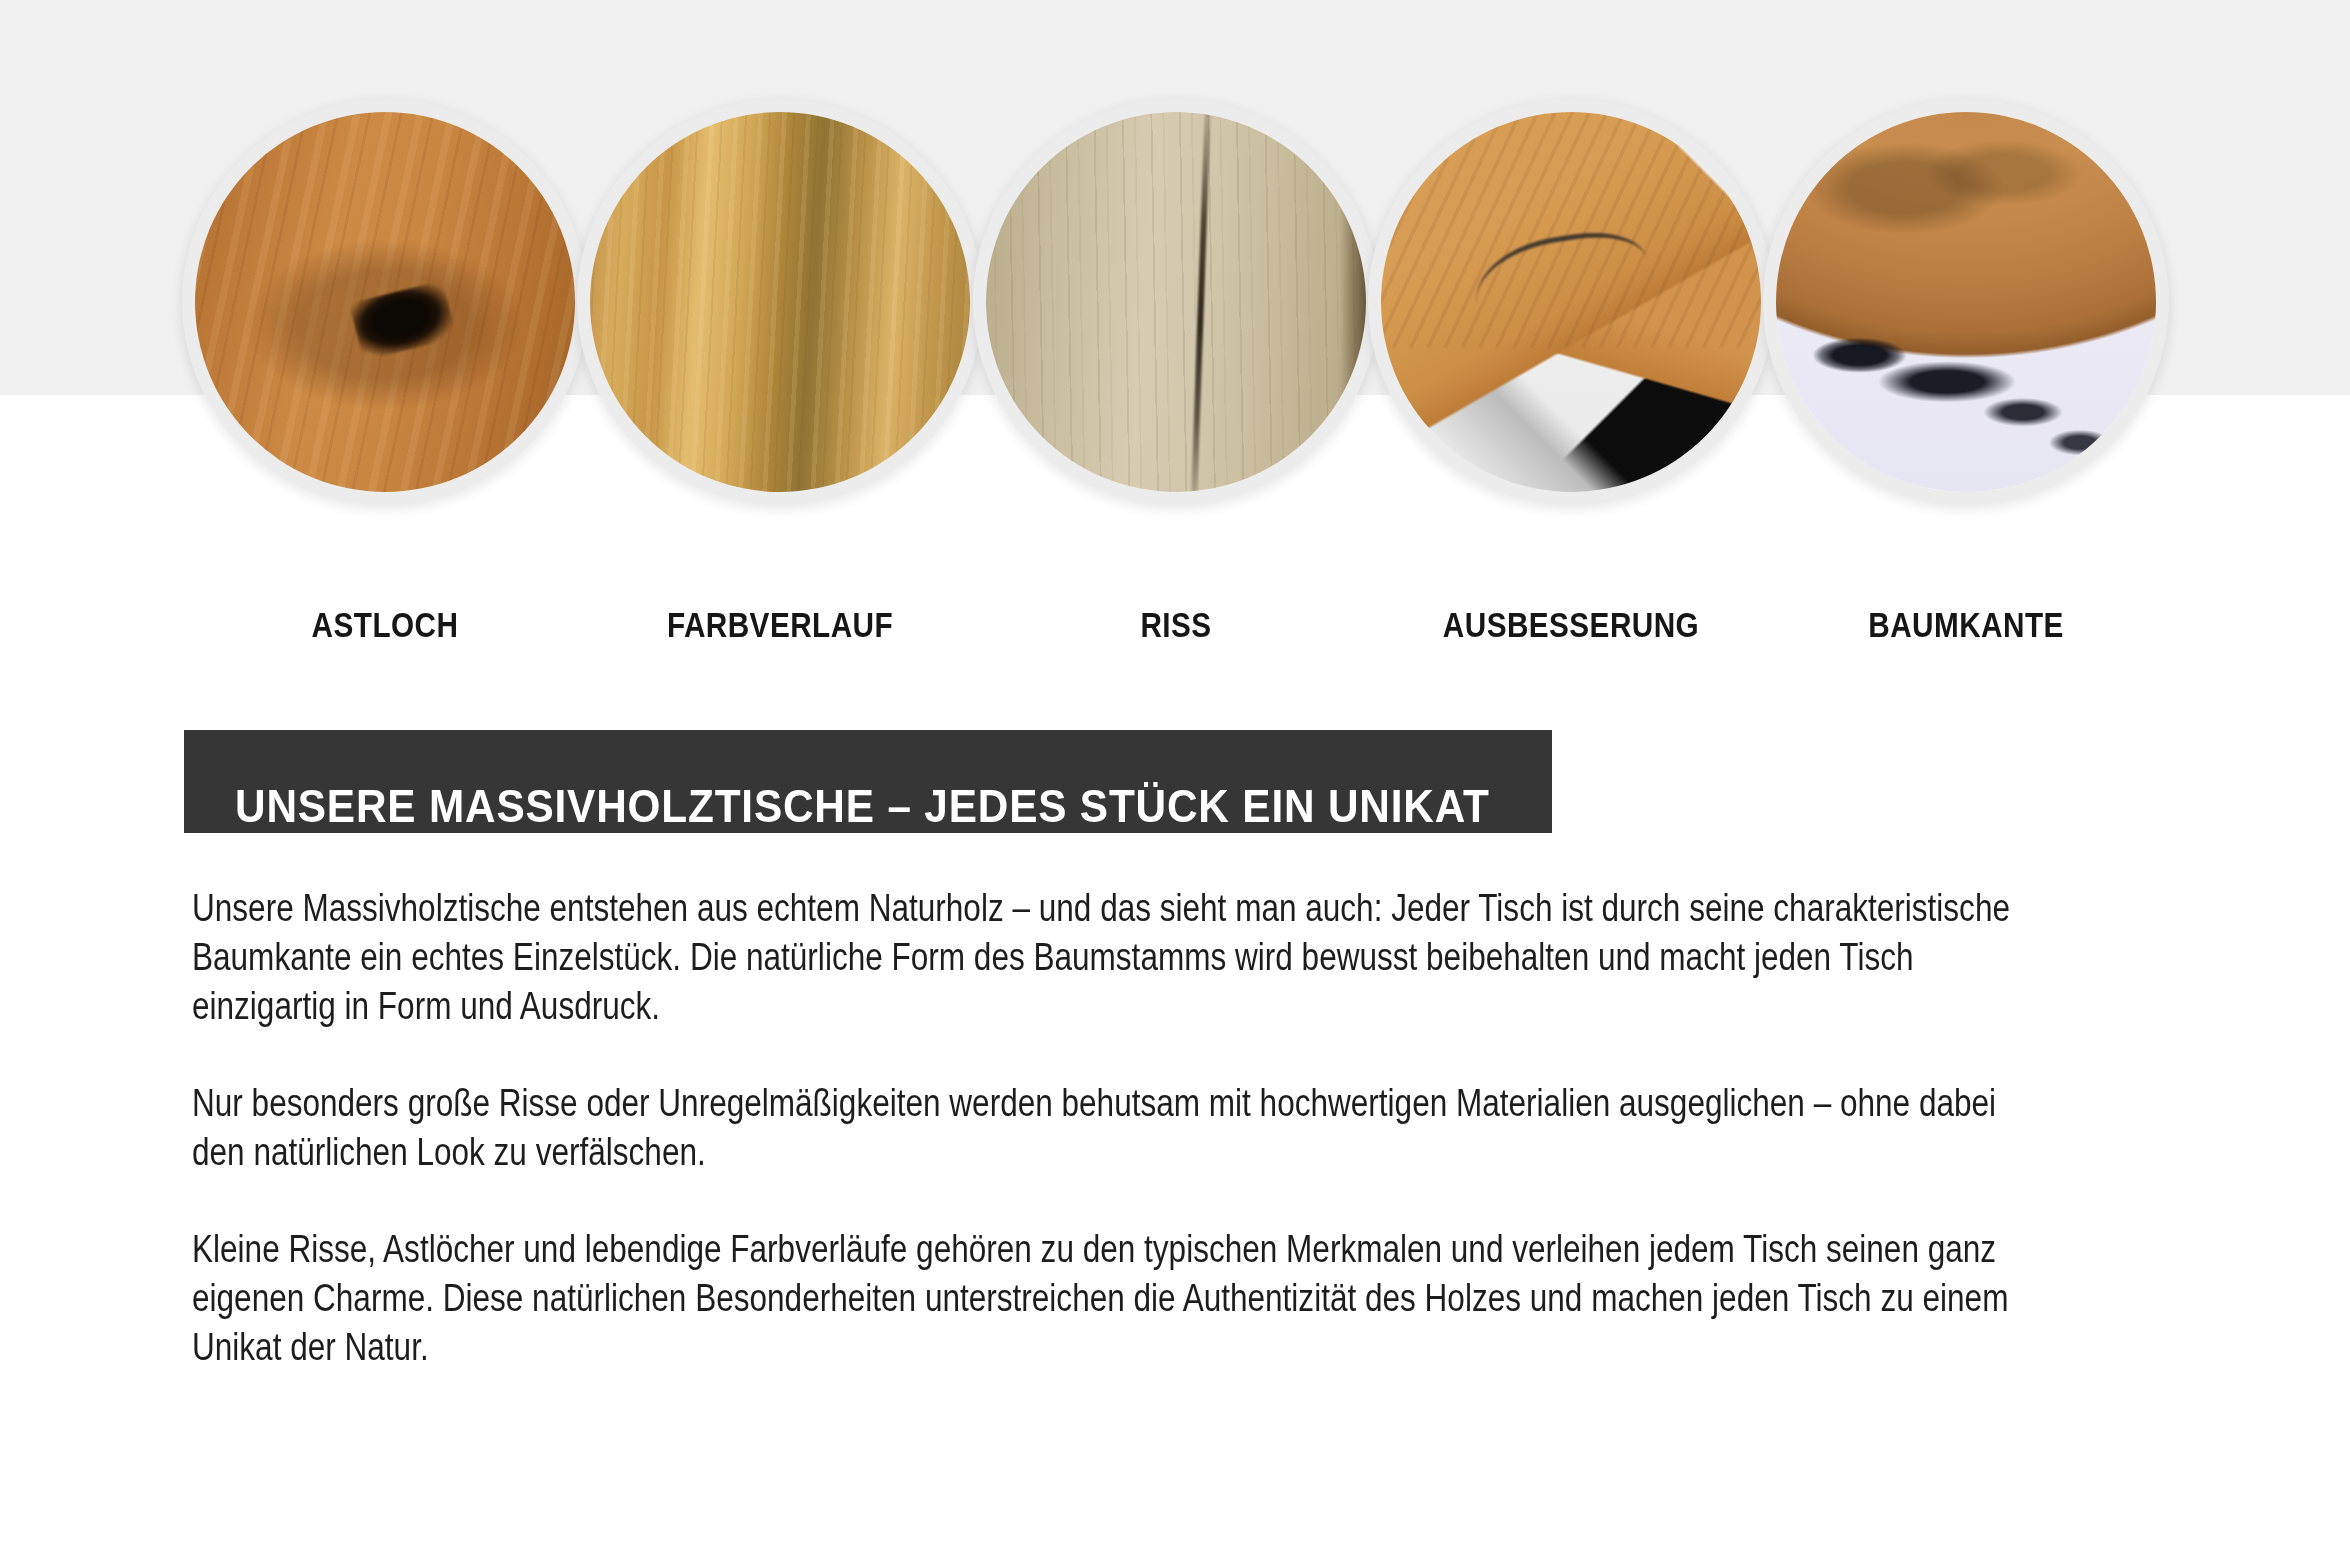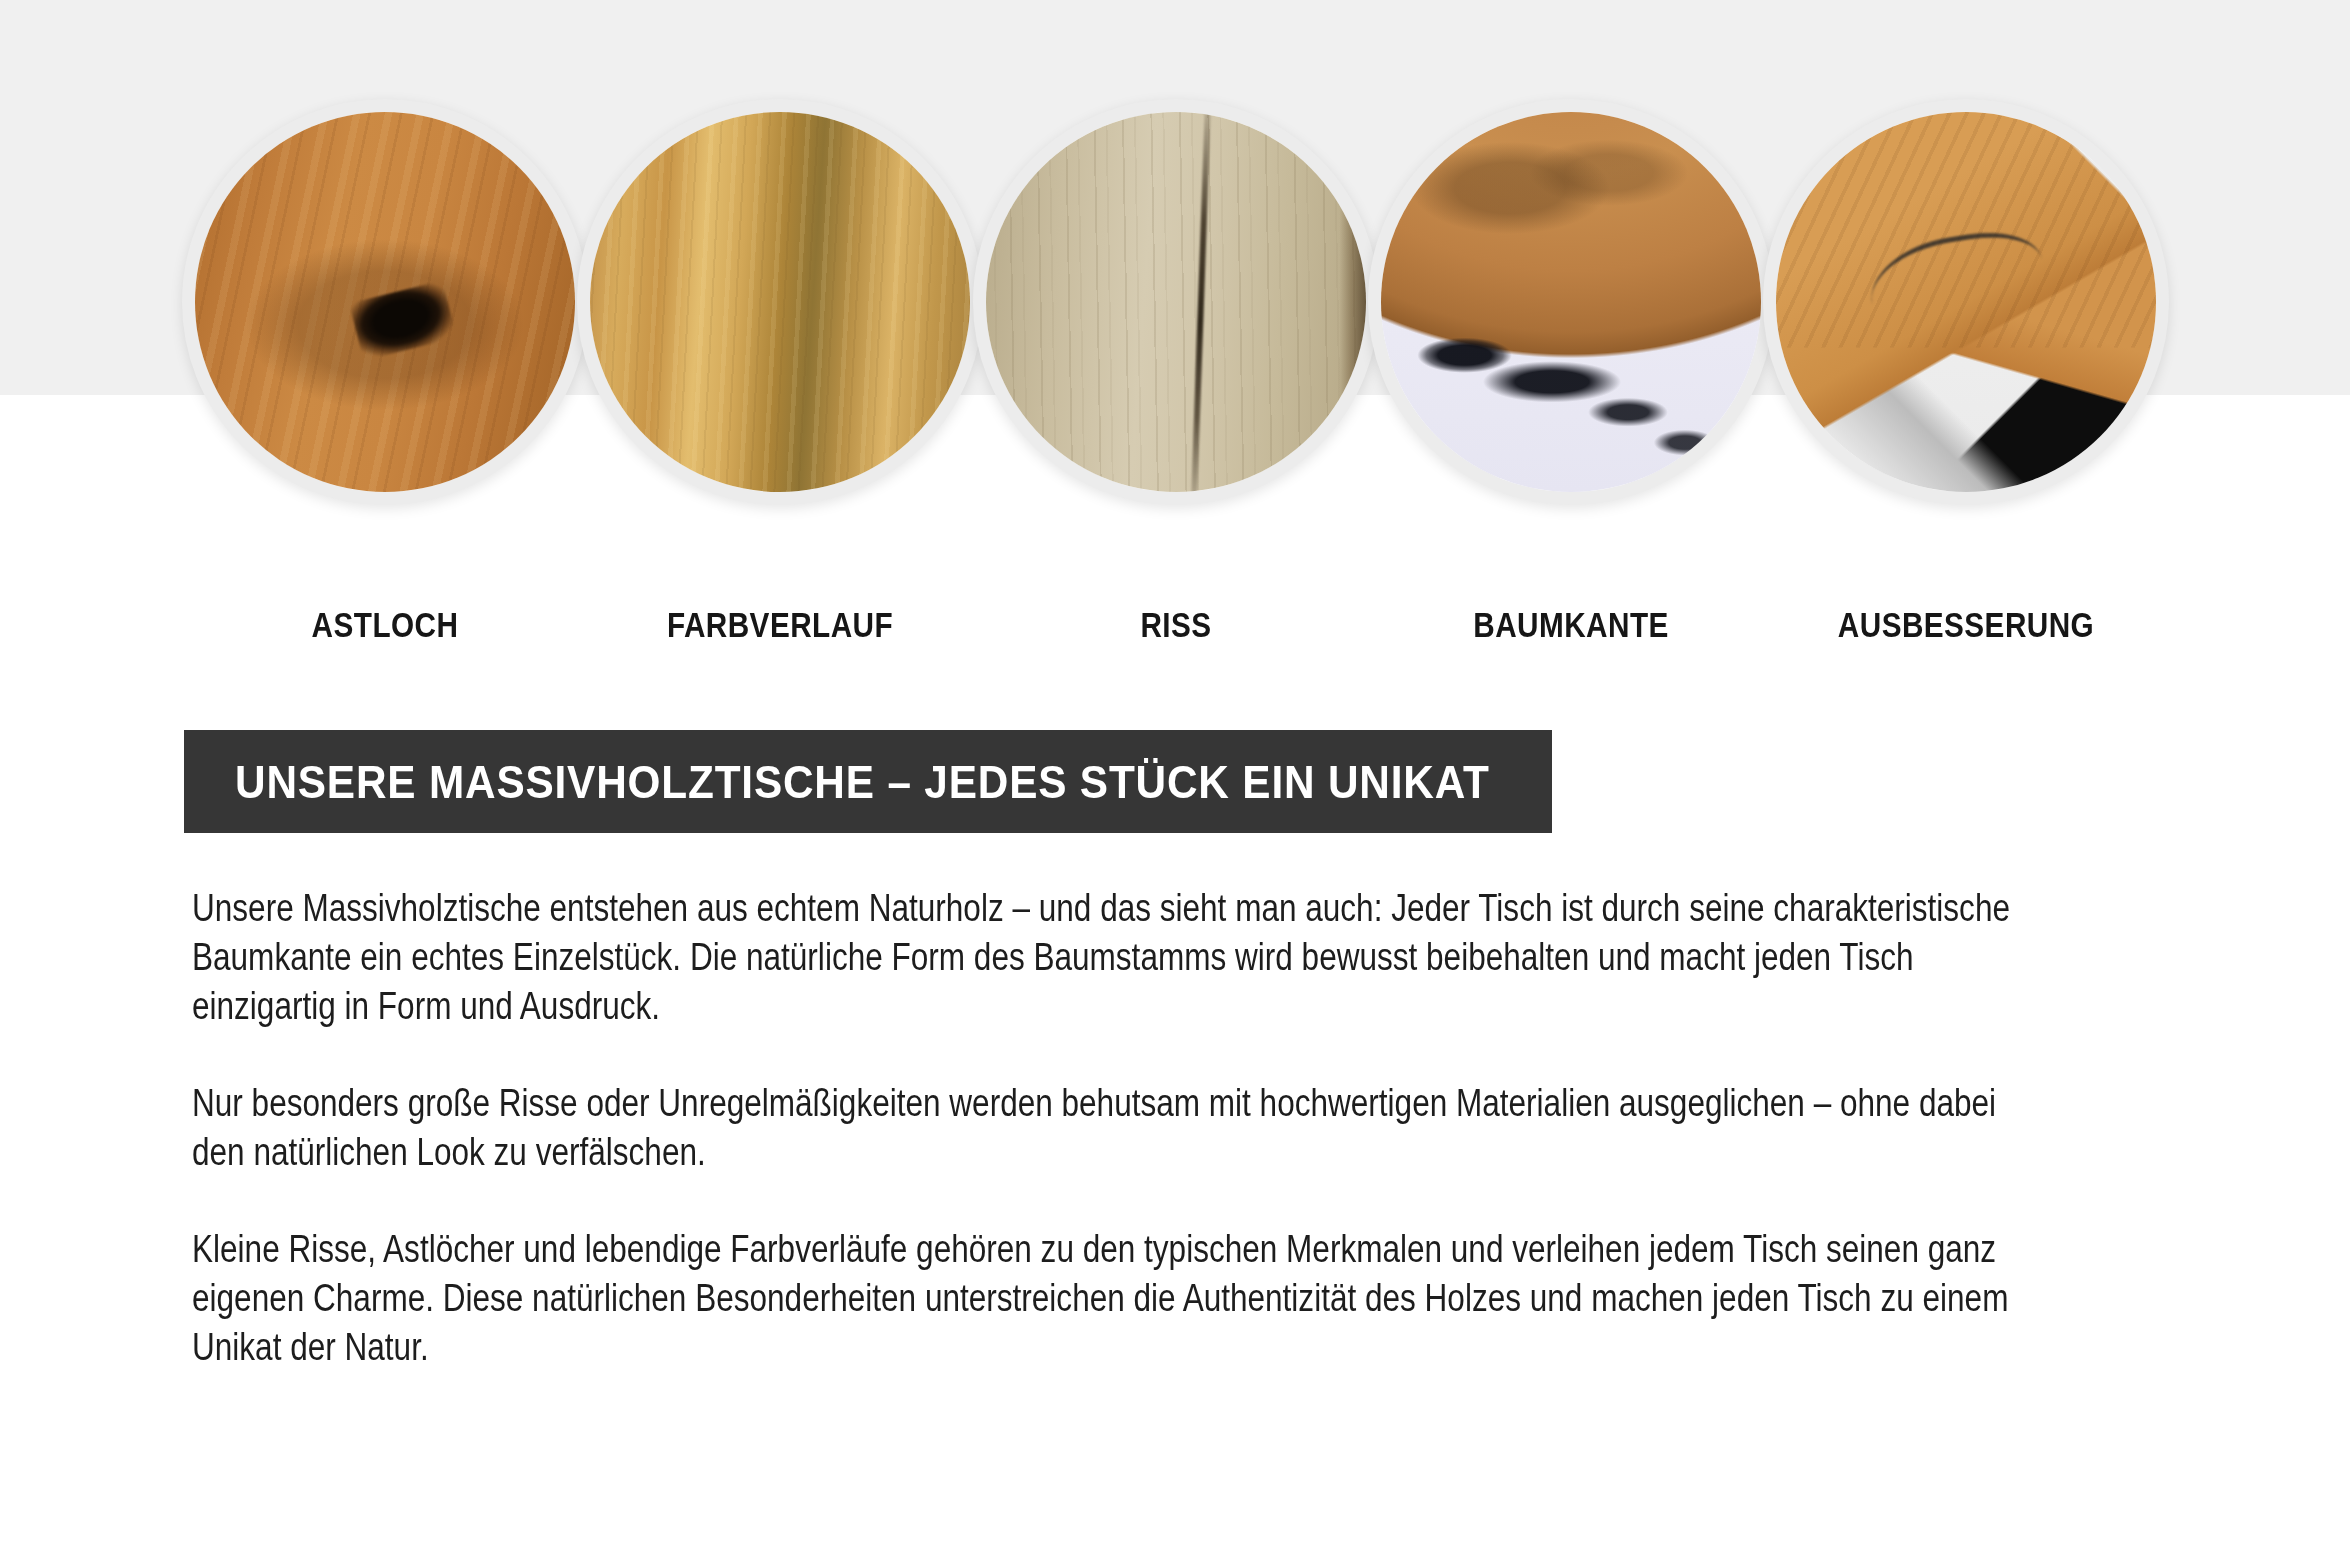--- a/index.html
+++ b/index.html
@@ -123,21 +123,21 @@
     position: absolute;
     top: 730px;
     left: 184px;
     width: 1984px;
   }
   .banner {
     width: 1368px;
     height: 103px;
     background: #363636;
     display: flex;
-    align-items: center;
+    align-items: flex-end;
     padding-left: 51px;
     box-sizing: border-box;
   }
   .banner-title {
     color: #ffffff;
     font-size: 46px;
     font-weight: bold;
     white-space: nowrap;
     letter-spacing: 0.9px;
     transform: scaleX(0.92);
@@ -181,32 +181,32 @@
       <div class="circle">
         <div class="wood wood-riss">
           <div class="crack-line"></div>
         </div>
       </div>
       <div class="feature-label">RISS</div>
     </div>
 
     <div class="feature">
       <div class="circle">
-        <div class="wood wood-baumkante"></div>
-      </div>
-      <div class="feature-label">BAUMKANTE</div>
-    </div>
-
-    <div class="feature">
-      <div class="circle">
         <div class="wood wood-ausbesserung">
           <div class="repair-crack"></div>
         </div>
       </div>
       <div class="feature-label">AUSBESSERUNG</div>
+    </div>
+
+    <div class="feature">
+      <div class="circle">
+        <div class="wood wood-baumkante"></div>
+      </div>
+      <div class="feature-label">BAUMKANTE</div>
     </div>
 
   </div>
 
   <div class="content">
 
     <div class="banner">
       <div class="banner-title">UNSERE MASSIVHOLZTISCHE – JEDES STÜCK EIN UNIKAT</div>
     </div>
 

